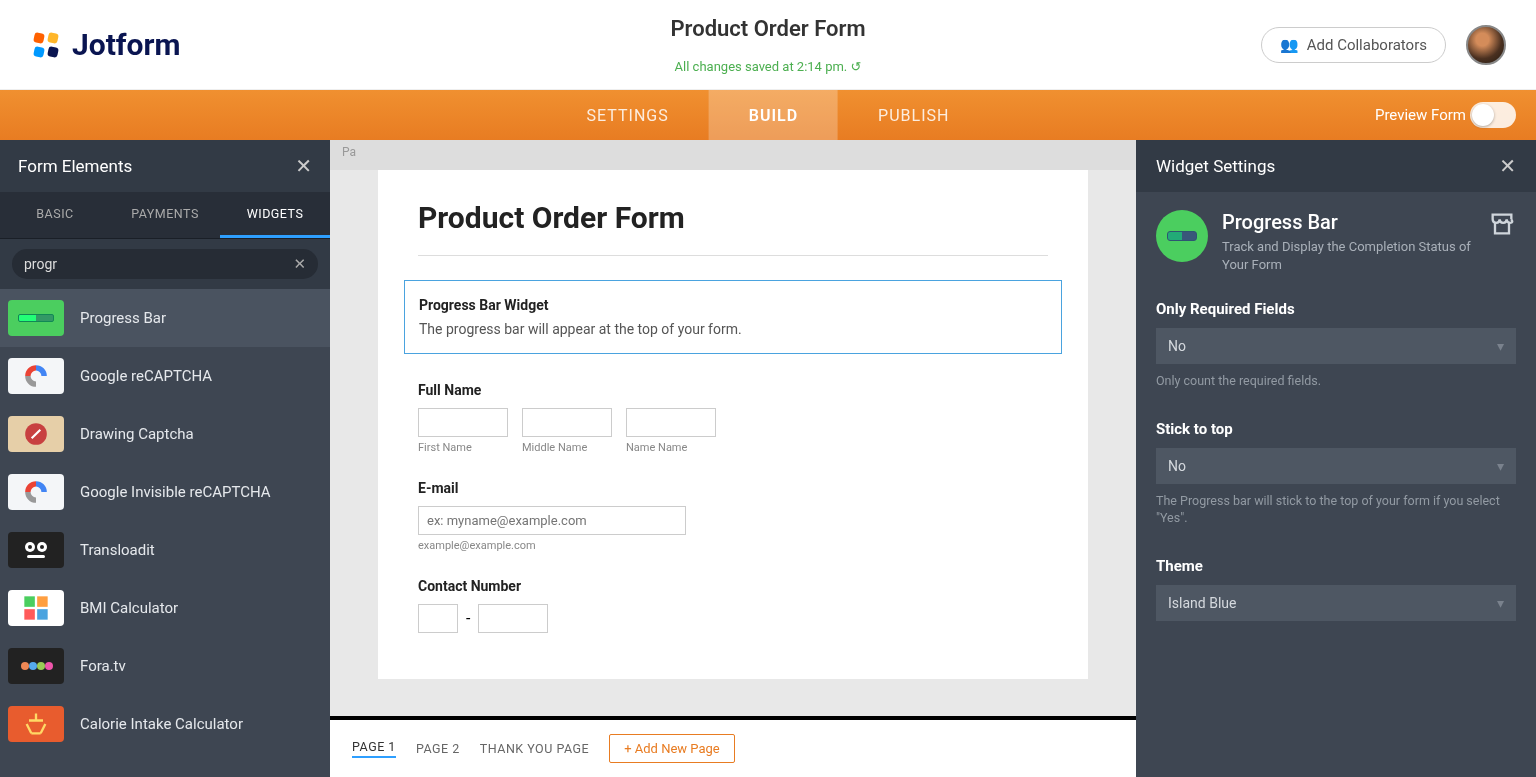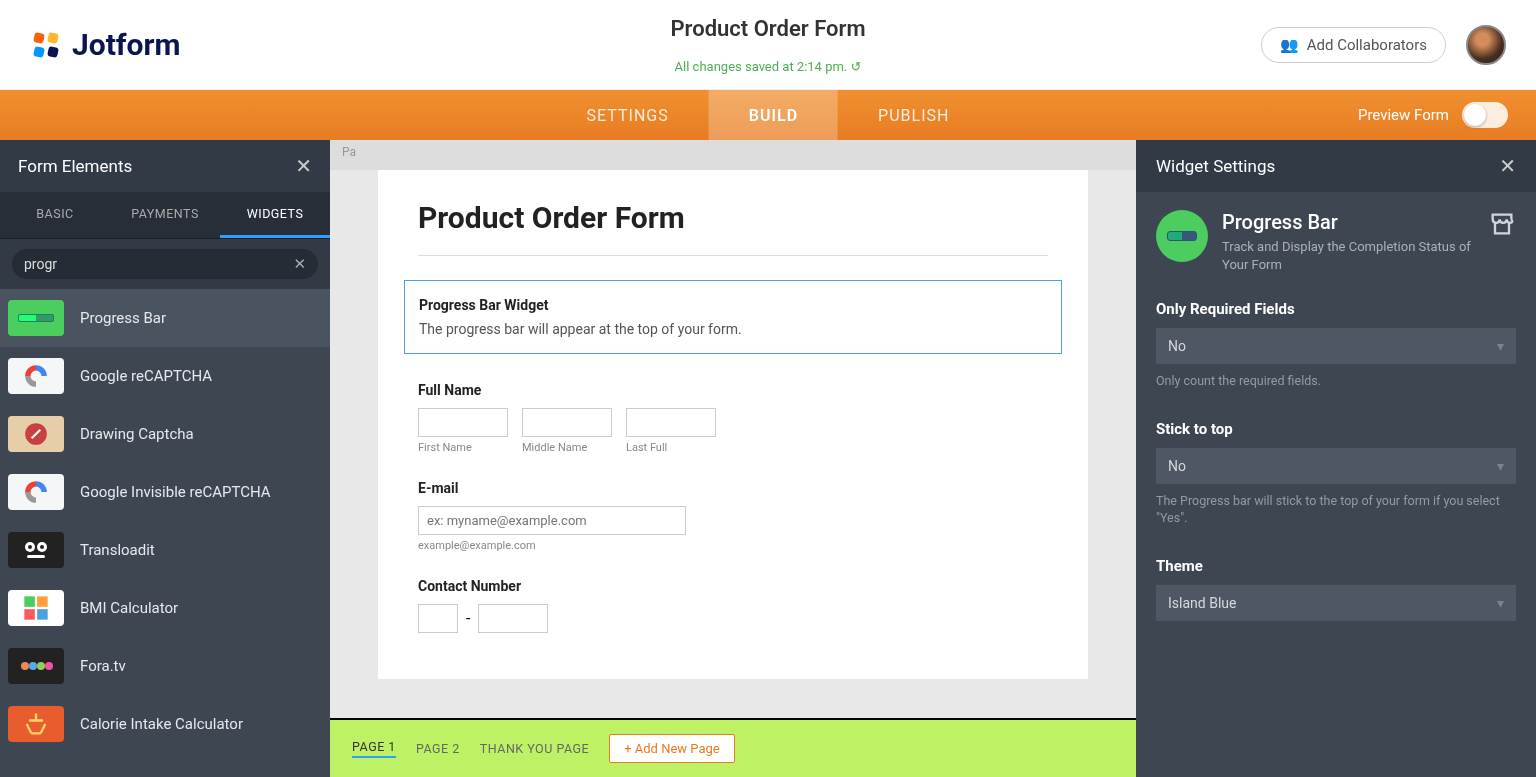--- a/index.html
+++ b/index.html
@@ -15,21 +15,21 @@
     .save-status { font-size: 13px; color: #4caf50; margin-top: 18px; }
     .topbar-right { margin-left: auto; display: flex; align-items: center; gap: 20px; }
     .collab-btn { border: 1px solid #ccc; background: #fff; border-radius: 20px; padding: 8px 18px; font-size: 15px; color: #555; display: flex; align-items: center; gap: 8px; cursor: pointer; }
     .avatar { width: 40px; height: 40px; border-radius: 50%; background: radial-gradient(circle at 40% 35%, #d48c5a 20%, #4a3020 60%, #221a10 100%); border: 2px solid #888; }
     
     
     .orange-nav { height: 50px; background: linear-gradient(180deg, #f09030, #e87c22); display: flex; align-items: center; color: #fff; position: relative; }
     .nav-tabs { position: absolute; left: 50%; transform: translateX(-50%); display: flex; height: 100%; }
     .nav-tab { padding: 0 40px; display: flex; align-items: center; font-size: 16px; letter-spacing: 1px; opacity: 0.85; cursor: pointer; }
     .nav-tab.active { background: rgba(255,255,255,0.25); opacity: 1; font-weight: 600; }
-    .preview-area { margin-left: auto; padding-right: 28px; display: flex; align-items: center; gap: 13px; font-size: 15px; }
+    .preview-area { margin-left: auto; padding-right: 20px; display: flex; align-items: center; gap: 4px; font-size: 15px; }
     .toggle { width: 46px; height: 26px; background: rgba(255,255,255,0.85); border-radius: 13px; position: relative; }
     .toggle::after { content: ""; position: absolute; width: 22px; height: 22px; background: #fff; border-radius: 50%; top: 2px; left: 2px; box-shadow: 0 1px 3px rgba(0,0,0,0.3); }
     
     
     .main { display: flex; height: 637px; background: #f4f4f4; position: relative; }
     
     
     .left-panel { width: 330px; background: #3e4652; color: #fff; display: flex; flex-direction: column; }
     .lp-header { display: flex; align-items: center; justify-content: space-between; padding: 14px 18px; background: #323a45; }
     .lp-title { font-size: 17px; }
@@ -64,21 +64,21 @@
     .wb-title { font-weight: 700; font-size: 14px; color: #222; margin-bottom: 8px; }
     .wb-desc { font-size: 14px; color: #555; }
     .field-group { margin-bottom: 26px; }
     .field-label { font-weight: 700; font-size: 14px; color: #222; margin-bottom: 10px; display: block; }
     .name-inputs { display: flex; gap: 14px; }
     .name-col { display: flex; flex-direction: column; }
     .text-input { border: 1px solid #ccc; padding: 6px 8px; font-size: 13px; width: 90px; }
     .text-input.wide { width: 268px; }
     .sublabel { font-size: 11px; color: #888; margin-top: 4px; }
     
-    .page-tabs { display: flex; align-items: center; gap: 20px; background: #bef264; padding: 14px 22px; border-top: 2px solid #000000; }
+    .page-tabs { display: flex; align-items: center; gap: 20px; background: #ffffff; padding: 14px 22px; border-top: 4px solid #000000; }
     .page-tab { font-size: 12.5px; color: #666; letter-spacing: 0.5px; cursor: pointer; }
     .page-tab.active { border-bottom: 2px solid #2e9fff; padding-bottom: 2px; color: #333; }
     .add-page-btn { border: 1px solid #e87c22; color: #e87c22; background: #fff; padding: 6px 14px; font-size: 13px; border-radius: 2px; cursor: pointer; }
     
     
     .right-panel { width: 400px; background: #3e4652; color: #fff; display: flex; flex-direction: column; }
     .rp-header { display: flex; align-items: center; justify-content: space-between; padding: 14px 20px; background: #323a45; }
     .rp-title { font-size: 17px; }
     .rp-widget-hdr { display: flex; gap: 14px; padding: 18px 20px; }
     .rp-icon { width: 52px; height: 52px; border-radius: 50%; background: #4bce5f; display: flex; align-items: center; justify-content: center; flex-shrink: 0; }
@@ -253,21 +253,21 @@
             <div class="name-col">
               <input class="text-input" style="">
               <span class="sublabel">First Name</span>
             </div>
             <div class="name-col">
               <input class="text-input" style="">
               <span class="sublabel">Middle Name</span>
             </div>
             <div class="name-col">
               <input class="text-input" style="">
-              <span class="sublabel">Last Full</span>
+              <span class="sublabel">Name Name</span>
             </div>
           </div>
         </div>
 
         <div class="field-group">
           <span class="field-label">E-mail</span>
           <input class="text-input wide" placeholder="ex: myname@example.com" style="">
           <div class="sublabel">example@example.com</div>
         </div>
 

